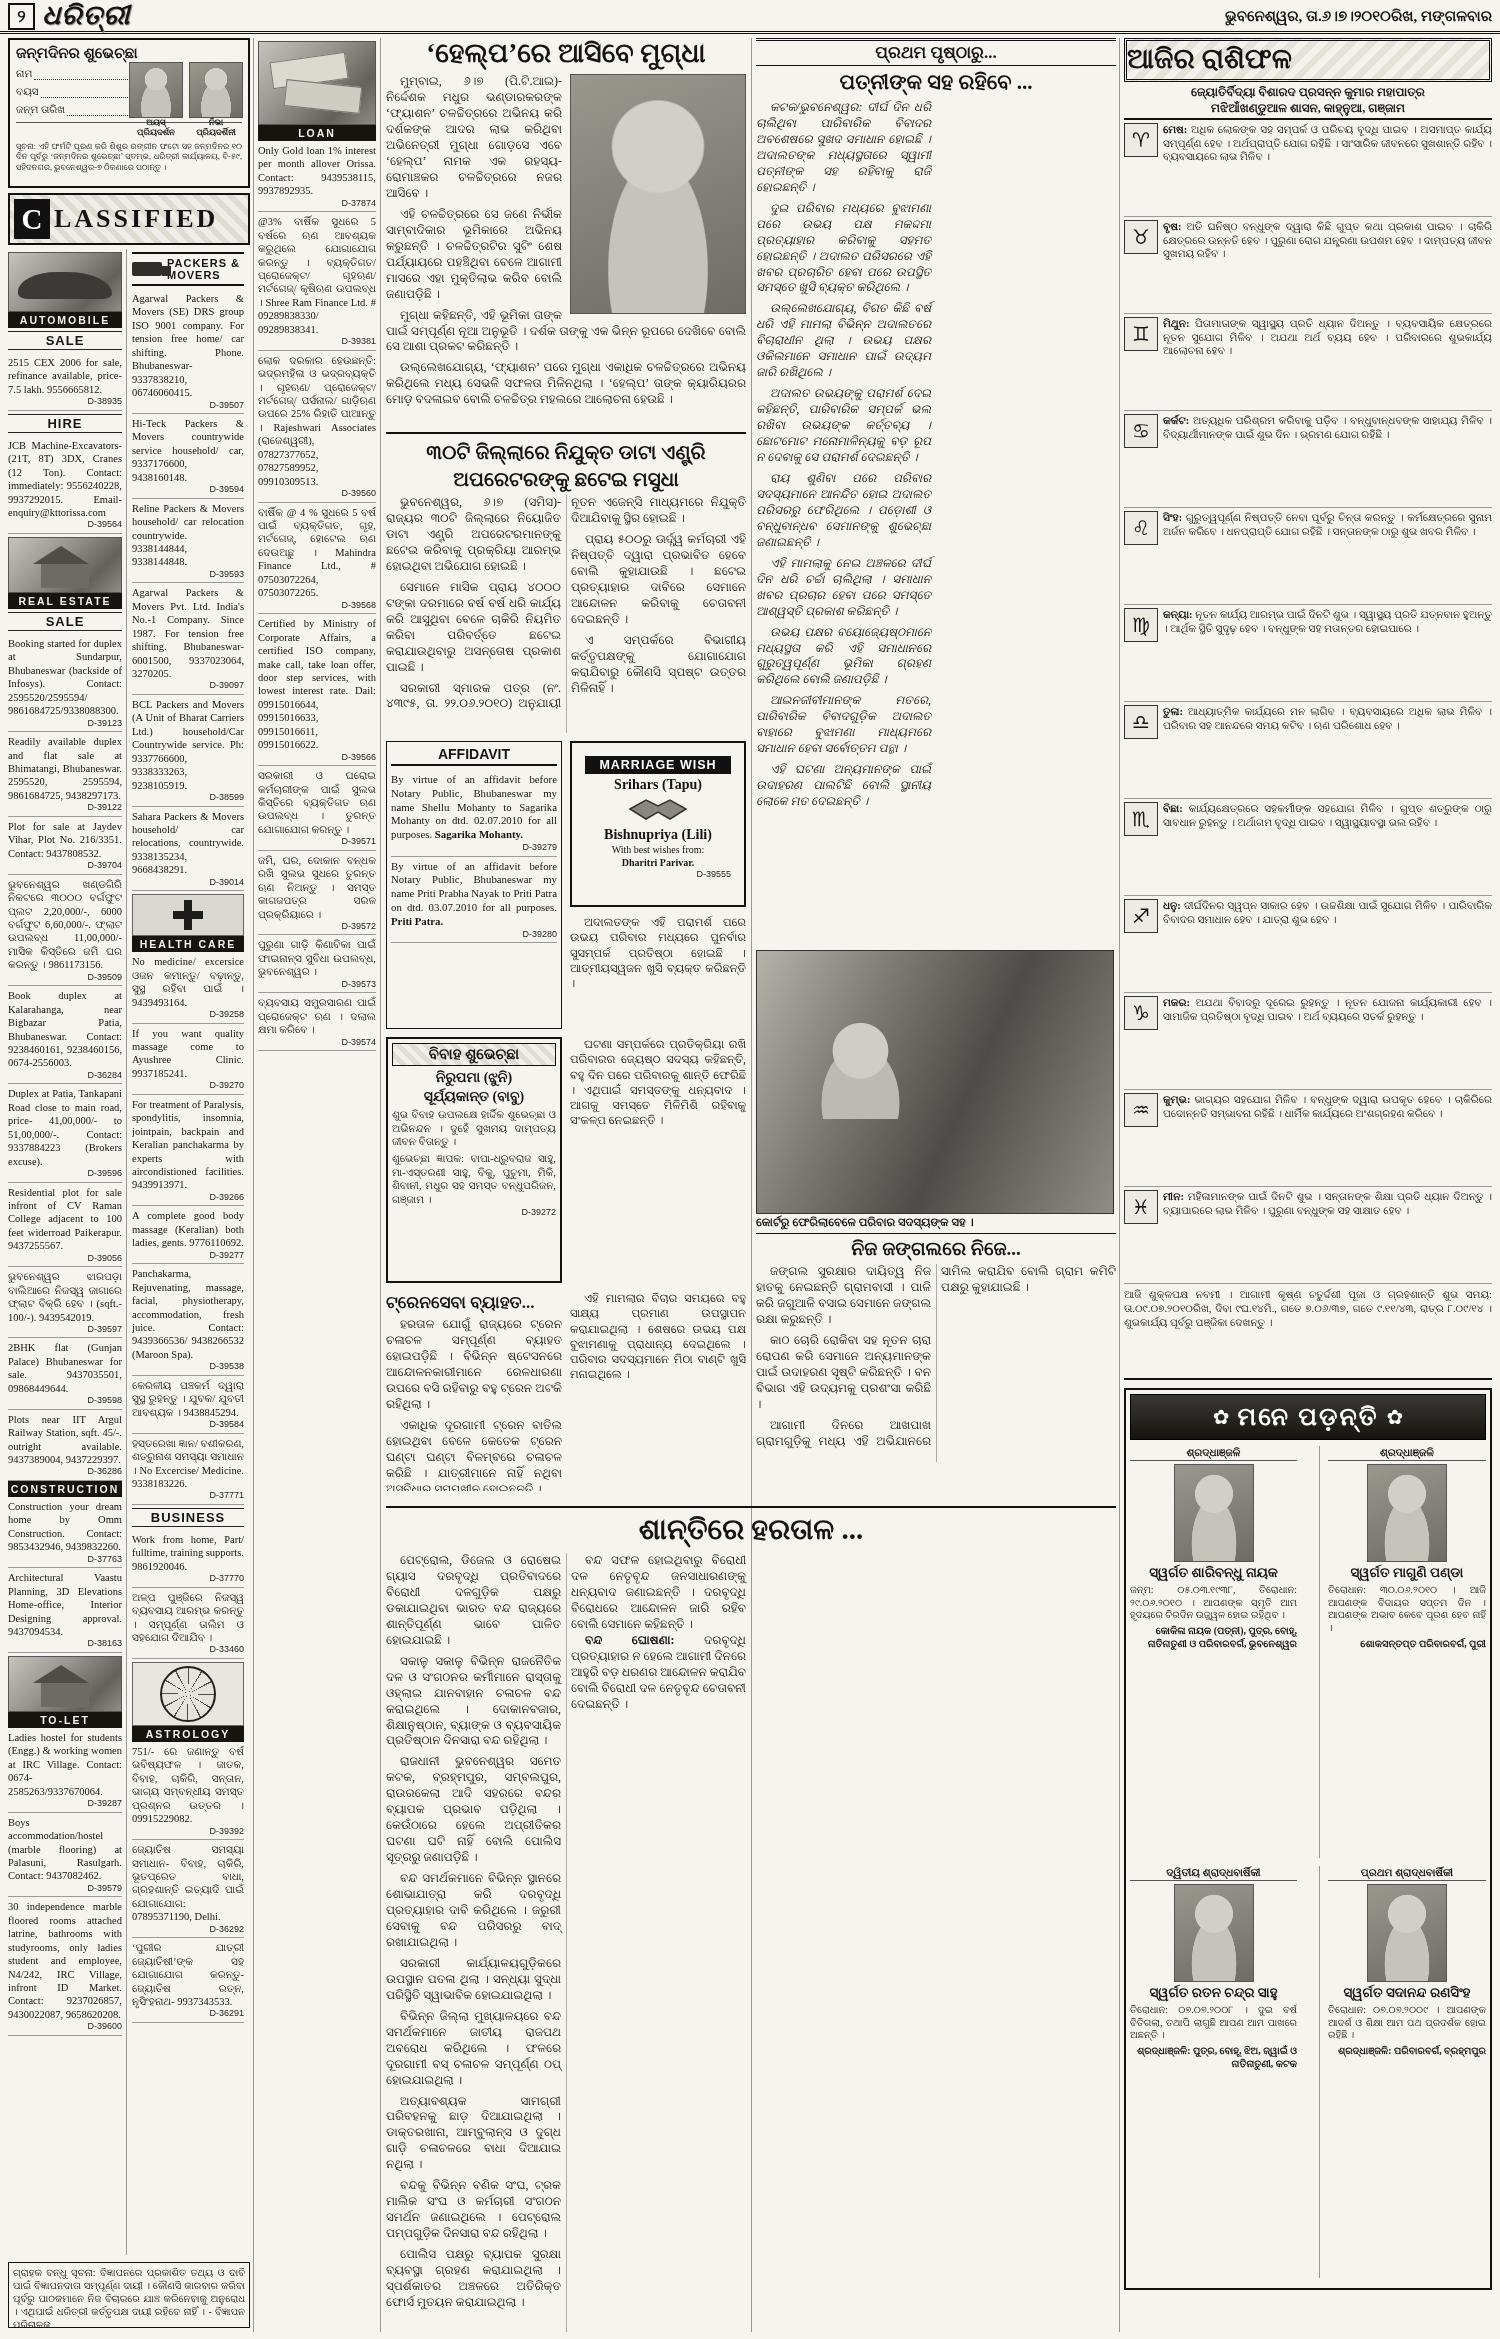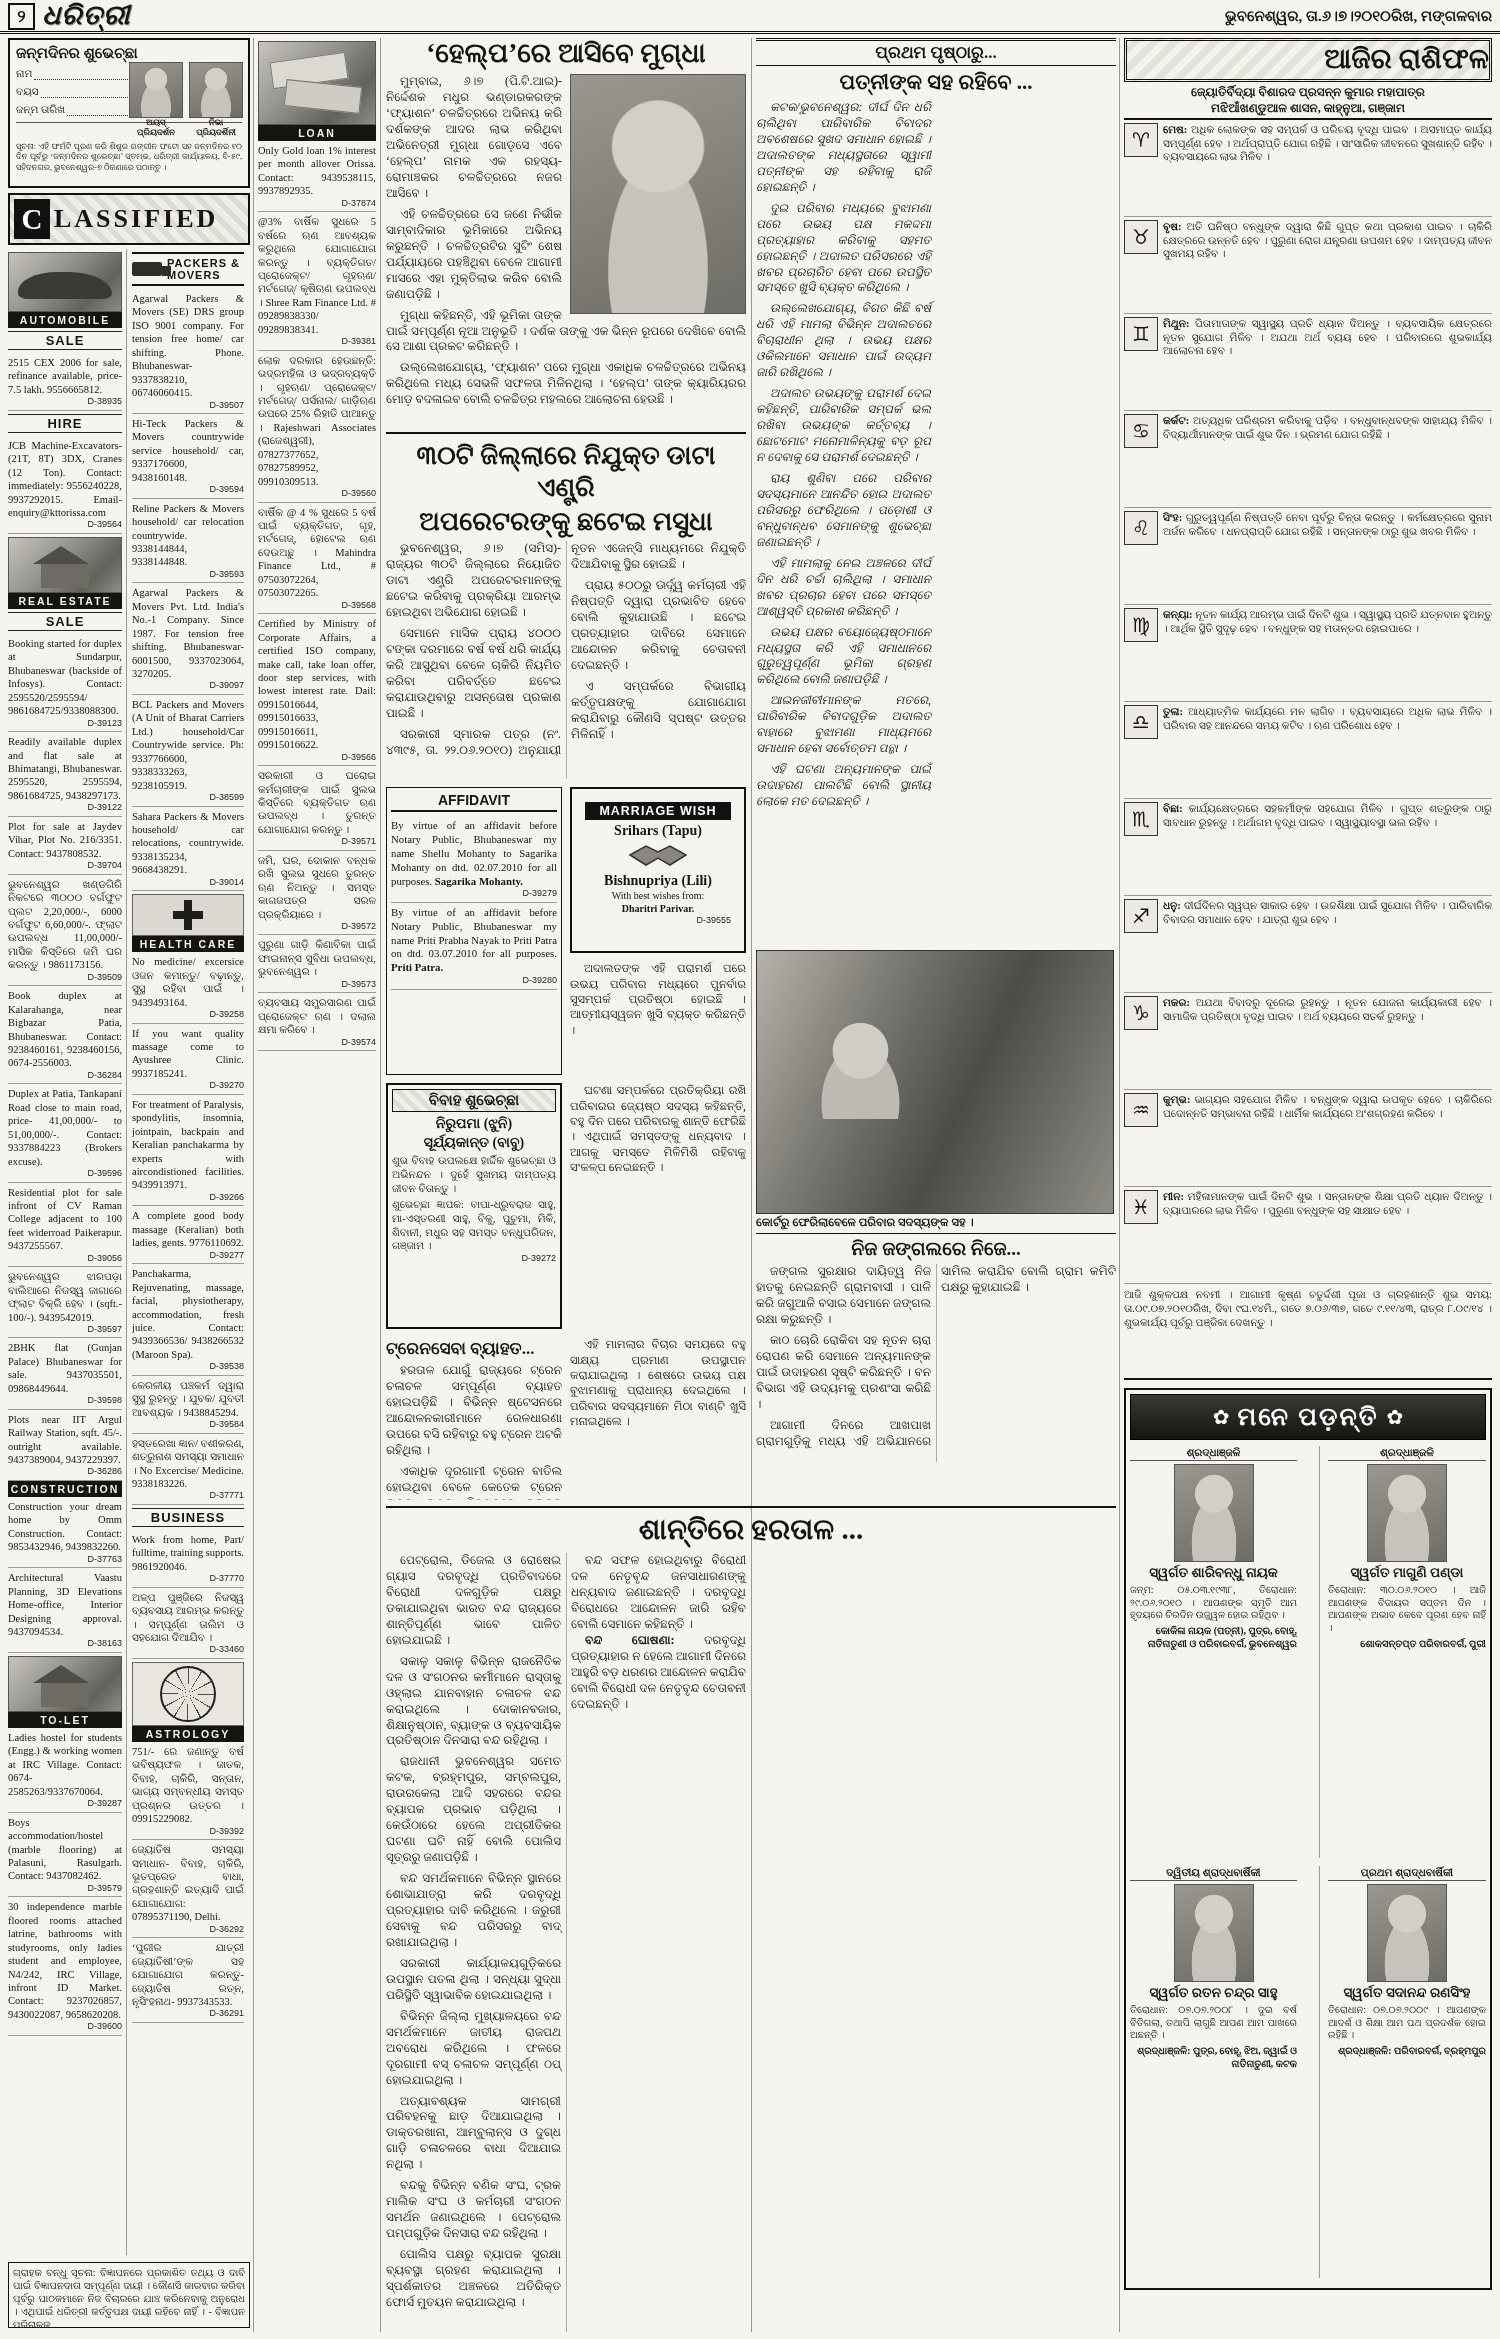--- a/index.html
+++ b/index.html
@@ -86,21 +86,21 @@
 
   
   .col2 { position:absolute; left:258px; top:38px; width:118px; height:2292px; overflow:hidden; }
 
   
   .newsA { position:absolute; left:386px; top:38px; width:360px; height:1462px; overflow:hidden; }
   .h1 { font-size:27px; font-weight:bold; text-align:center; line-height:1.12; margin-bottom:6px; }
   .helpwrap { height:352px; overflow:hidden; }
   .actress { float:right; width:176px; height:240px; margin:0 0 6px 8px; }
   .np { font-size:12px; line-height:1.33; text-align:justify; text-indent:14px; margin-bottom:5px; }
-  .h2 { font-size:26px; font-weight:bold; text-align:center; line-height:1.22; border-top:2px solid #111;
+  .h2 { font-size:20px; font-weight:bold; text-align:center; line-height:1.22; border-top:2px solid #111;
         padding-top:6px; margin:6px 0 4px; }
   .de-body { column-count:2; column-gap:10px; column-rule:1px solid #aaa; height:238px; overflow:hidden; margin-bottom:8px; column-fill:auto; }
   .boxgrid { display:grid; grid-template-columns:1fr 1fr; gap:8px; }
   .affi { border:1.5px solid #111; padding:4px; height:288px; overflow:hidden; }
   .affi-h { font-family:"Liberation Sans",sans-serif; font-weight:bold; font-size:14px; text-align:center;
             border-bottom:2px solid #111; padding-bottom:2px; margin-bottom:4px; }
   .affi .ad { font-size:10.8px; }
   .rstack { height:288px; overflow:hidden; }
   .mwish { border:2px solid #111; height:166px; overflow:hidden; text-align:center; padding:13px; margin-bottom:8px; }
   .mwish-h { background:#111; color:#fff; font-family:"Liberation Sans",sans-serif; font-weight:bold;
@@ -135,21 +135,21 @@
   .forest-body { column-count:2; column-gap:10px; column-rule:1px solid #aaa; height:198px; overflow:hidden; column-fill:auto; }
 
   
   .strike { position:absolute; left:386px; top:1506px; width:730px; height:826px; overflow:hidden; }
   .strike-h { font-size:29px; font-weight:bold; text-align:center; border-top:2px solid #111; padding-top:5px; margin-bottom:6px; }
   .strike-body { column-count:4; column-gap:10px; column-rule:1px solid #aaa; height:780px; overflow:hidden; column-fill:auto; }
   .strike-close b { font-size:12px; }
 
   
   .colR { position:absolute; left:1124px; top:38px; width:368px; height:2296px; overflow:hidden; }
-  .horo-title { border:3px double #111; text-align:right; font-size:28px; font-weight:bold; padding:2px 0; height:44px;
+  .horo-title { border:3px double #111; text-align:left; font-size:28px; font-weight:bold; padding:2px 0; height:44px;
                 background:repeating-linear-gradient(-45deg,#f4f2ec 0 7px,#e5e2da 7px 14px); }
   .horo-credit { text-align:center; font-weight:bold; font-size:12px; line-height:1.3; padding:3px 0; border-bottom:2px solid #111; height:38px; }
   .sign { display:flex; gap:5px; height:97px; overflow:hidden; border-bottom:1px solid #999; padding-top:3px; }
   .sign-icon { flex:none; width:34px; height:34px; border:1px solid #333; background:#eceae3;
                display:flex; align-items:center; justify-content:center;
                font-family:"DejaVu Sans",sans-serif; font-size:20px; }
   .sign-text { font-size:10.5px; line-height:1.3; text-align:justify; }
   .panchang { font-size:10.5px; line-height:1.35; text-align:justify; padding:4px 0; height:96px; overflow:hidden; border-bottom:2px solid #111; }
 
   .memo { margin-top:8px; border:2px solid #111; padding:4px; height:902px; overflow:hidden; }

